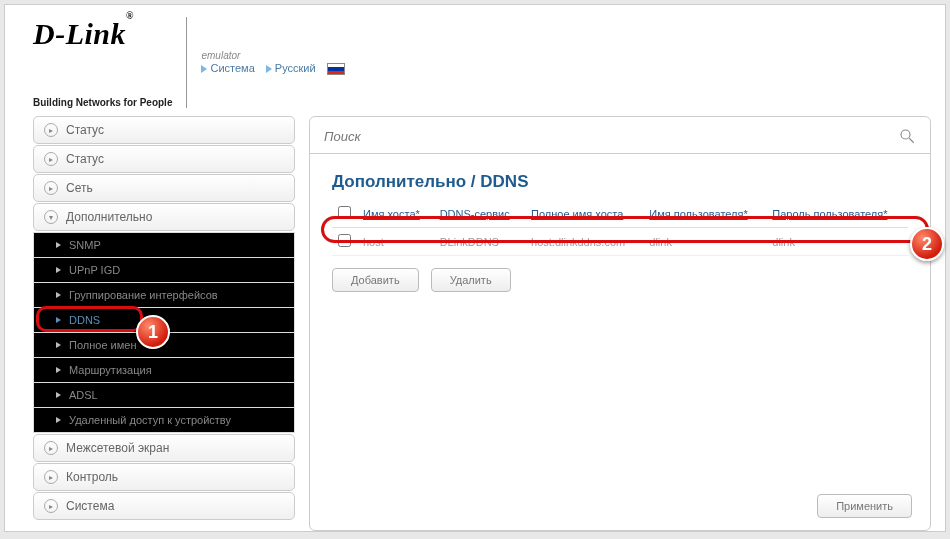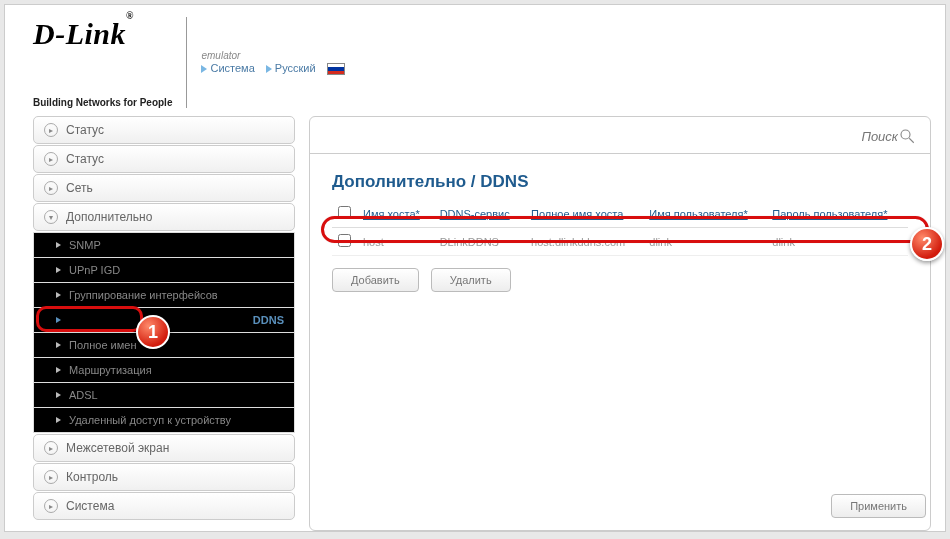--- a/index.html
+++ b/index.html
@@ -110,21 +110,21 @@
   }
   .sidebar .sub-item:first-of-type { border-top: 1px solid #ddd; }
   .sub-item .tri2 {
     display: inline-block;
     width: 0; height: 0;
     border-top: 3px solid transparent;
     border-bottom: 3px solid transparent;
     border-left: 5px solid #bbb;
     margin-right: 8px;
   }
-  .sub-item.active { color: #5a90bc; font-weight: bold; justify-content: space-between; }
+  .sub-item.active { color: #5a90bc; font-weight: normal; }
   .sub-item.active .tri2 { border-left-color: #5a90bc; }
 
   .content {
     flex: 1;
     border: 1px solid #ccc;
     border-radius: 6px;
     background: #fff;
     position: relative;
     min-height: 415px;
   }
@@ -134,21 +134,20 @@
     display: flex;
     align-items: center;
   }
   .search-row input {
     flex: 1;
     border: none;
     outline: none;
     font-style: italic;
     color: #999;
     font-size: 13px;
-    text-align: right;
   }
   .mg-icon {
     width: 18px; height: 18px;
     stroke: #888; fill: none; stroke-width: 1.5;
   }
 
   .page-title {
     padding: 18px 22px 10px;
     font-size: 17px;
     font-weight: bold;
@@ -178,21 +177,21 @@
     background: linear-gradient(#fff,#ededed);
     border: 1px solid #bbb;
     border-radius: 4px;
     padding: 5px 18px;
     color: #777;
     font-size: 11px;
     cursor: pointer;
   }
   .apply-wrap {
     position: absolute;
-    right: 4px;
+    right: 18px;
     bottom: 12px;
   }
 
   
   .callout-ring {
     position: absolute;
     border: 3px solid #d80e0e;
     border-radius: 10px;
     pointer-events: none;
     box-shadow: 0 0 1px rgba(0,0,0,.2);

